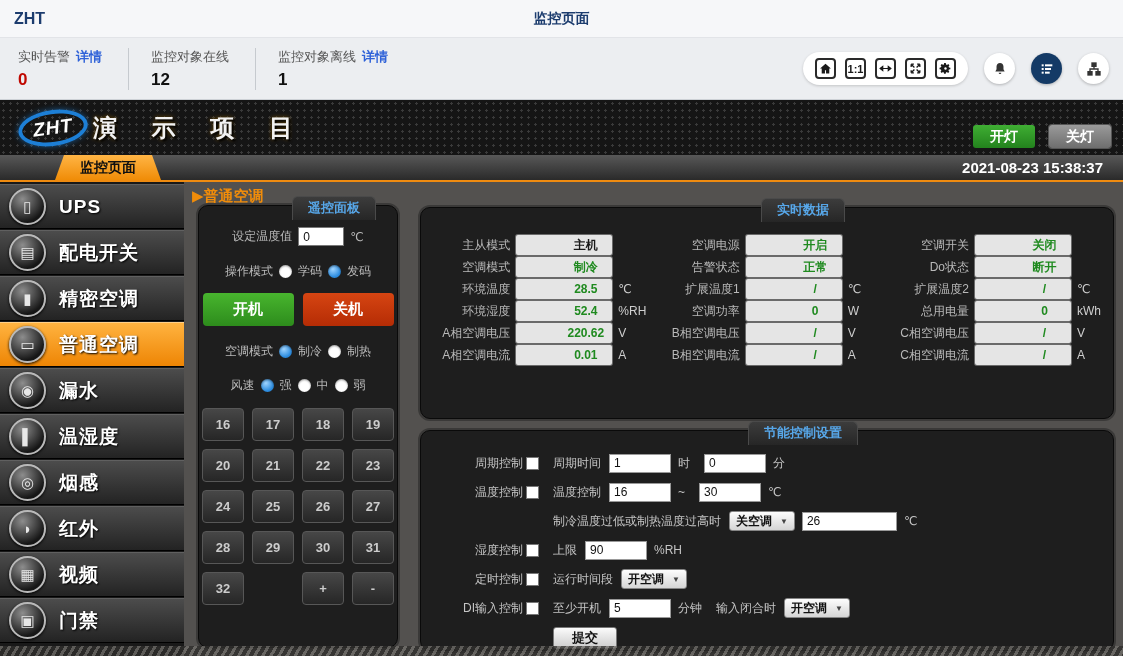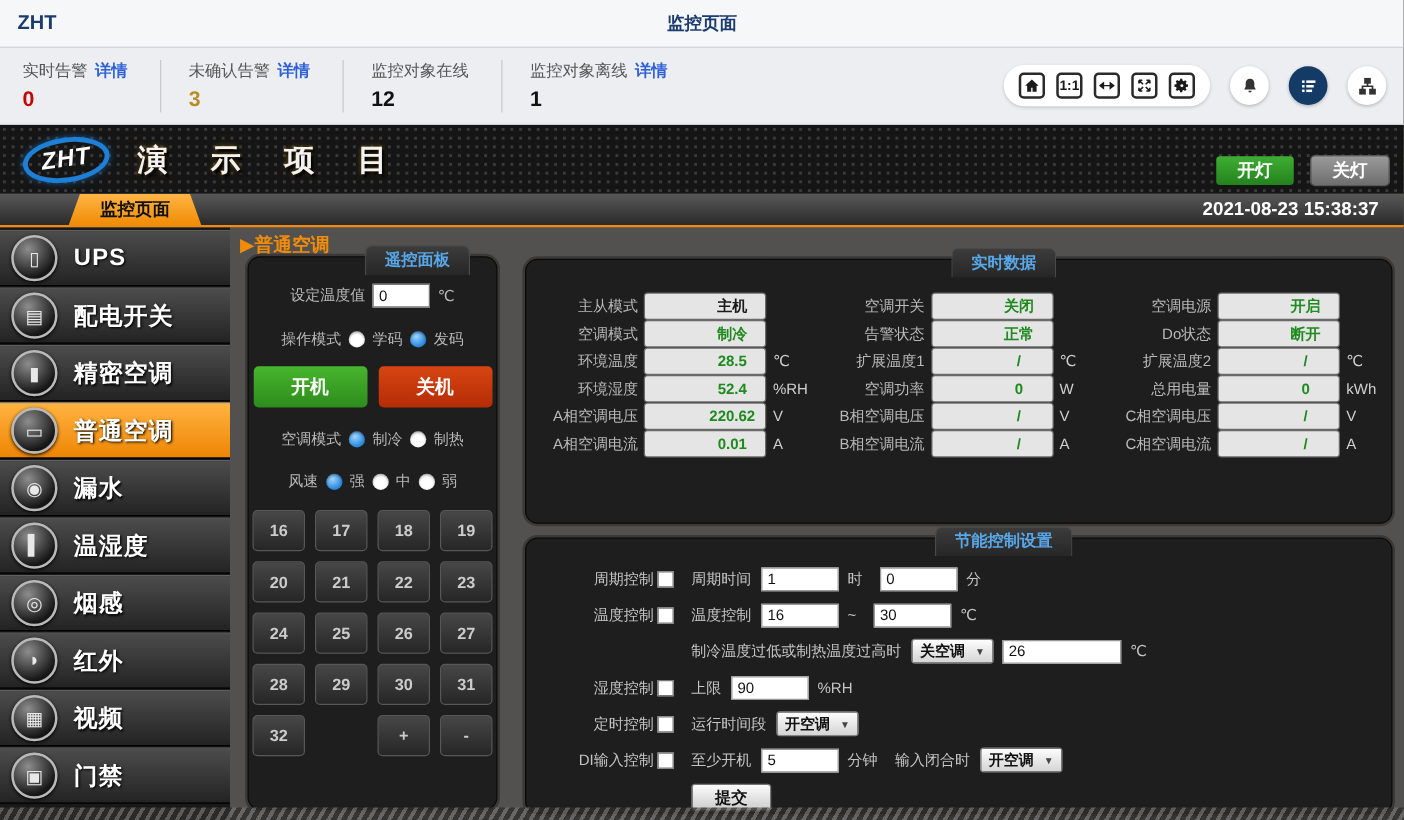--- a/index.html
+++ b/index.html
@@ -34,21 +34,21 @@
   .circle-btn.active { background:#143a66; }
   .circle-btn svg { width:16px; height:16px; }
 
   
   .logoheader { height:55px; background-color:#151515; position:relative; display:flex; align-items:center;
     background-image:radial-gradient(#3a3a3a 1.1px, transparent 1.2px); background-size:7px 7px; }
   .logo-oval { margin-left:18px; width:70px; height:36px; border:4px solid #1d7fd6; border-radius:50%;
     display:flex; align-items:center; justify-content:center; transform:rotate(-8deg);
     box-shadow:0 0 6px rgba(29,127,214,.6); }
   .logo-text { color:#fff; font-size:19px; font-weight:bold; font-style:italic; letter-spacing:1px; }
-  .project-title { margin-left:22px; color:#f2f2f2; font-size:24px; font-weight:bold;
+  .project-title { margin-left:5px; color:#f2f2f2; font-size:24px; font-weight:bold;
     letter-spacing:14px; text-shadow:2px 2px 2px #000, 0 0 4px #7a5200; }
   .lamp-btns { position:absolute; right:12px; bottom:7px; display:flex; gap:14px; }
   .lamp { width:62px; height:23px; border:none; border-radius:3px; color:#fff; font-size:14px;
     font-weight:bold; cursor:pointer; font-family:inherit; }
   .lamp-on { background:linear-gradient(#3fae33,#23821d); }
   .lamp-off { background:linear-gradient(#9a9a9a,#6e6e6e); box-shadow:0 0 0 1px #555; }
 
   
   .tabbar { height:27px; background:linear-gradient(#585858,#2a2a2a); border-bottom:2px solid #ef8b10;
     position:relative; }
@@ -150,24 +150,20 @@
   <span class="brand">ZHT</span>
   <div class="page-title">监控页面</div>
 </div>
 
 <div class="statsbar">
   <div class="stat">
     <div class="stat-top"><span>实时告警</span><span class="stat-link">详情</span></div>
     <div class="stat-val v-red">0</div>
   </div>
   <div class="stat">
-    <div class="stat-top"><span>未确认告警</span><span class="stat-link">详情</span></div>
-    <div class="stat-val v-amber">3</div>
-  </div>
-  <div class="stat">
     <div class="stat-top"><span>监控对象在线</span></div>
     <div class="stat-val v-dark">12</div>
   </div>
   <div class="stat" style="border-right:none;">
     <div class="stat-top"><span>监控对象离线</span><span class="stat-link">详情</span></div>
     <div class="stat-val v-dark">1</div>
   </div>
 
   <div class="tools">
     <div class="tool-pill">
@@ -352,27 +348,27 @@
 
     <div class="panel panel-realtime">
       <div class="panel-tab">实时数据</div>
       <div class="rt-grid">
         <div class="rt-cell">
             <span class="rt-label">主从模式</span>
             <span class="rt-box dark">主机</span>
             <span class="rt-unit"></span>
           </div>
         <div class="rt-cell">
+            <span class="rt-label">空调电源</span>
+            <span class="rt-box">开启</span>
+            <span class="rt-unit"></span>
+          </div>
+        <div class="rt-cell">
             <span class="rt-label">空调开关</span>
             <span class="rt-box">关闭</span>
-            <span class="rt-unit"></span>
-          </div>
-        <div class="rt-cell">
-            <span class="rt-label">空调电源</span>
-            <span class="rt-box">开启</span>
             <span class="rt-unit"></span>
           </div>
         <div class="rt-cell">
             <span class="rt-label">空调模式</span>
             <span class="rt-box">制冷</span>
             <span class="rt-unit"></span>
           </div>
         <div class="rt-cell">
             <span class="rt-label">告警状态</span>
             <span class="rt-box">正常</span>

